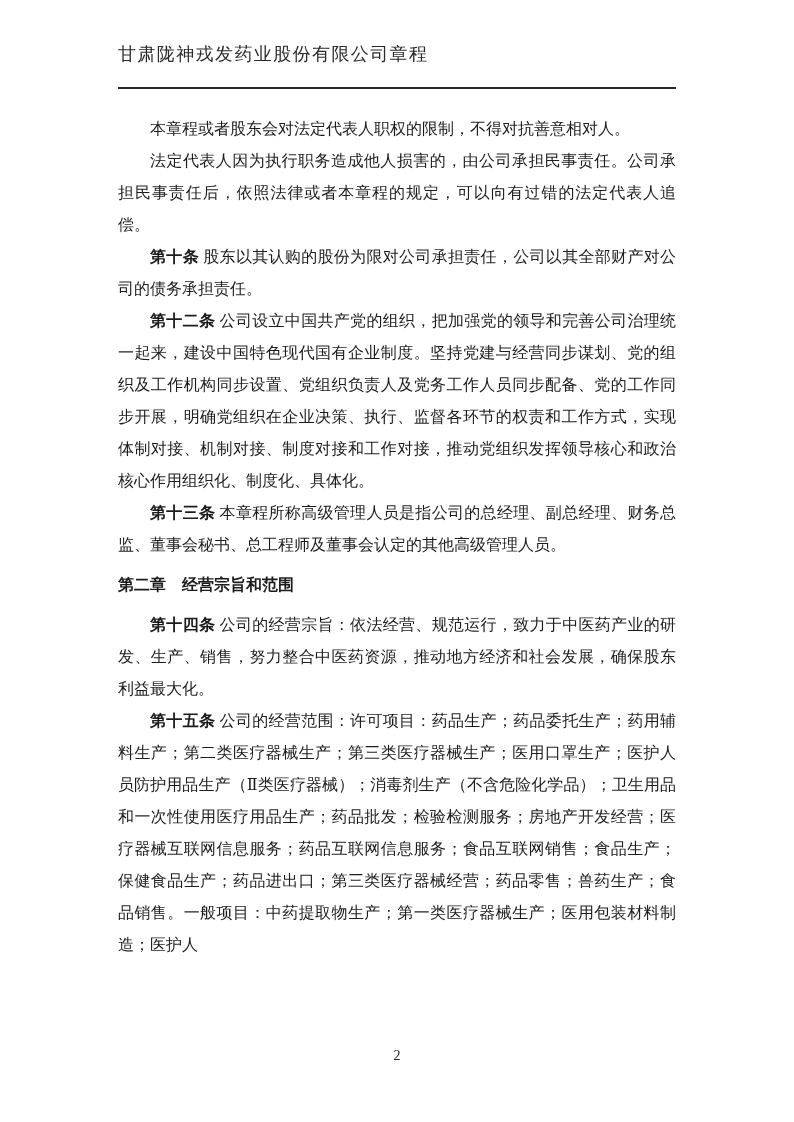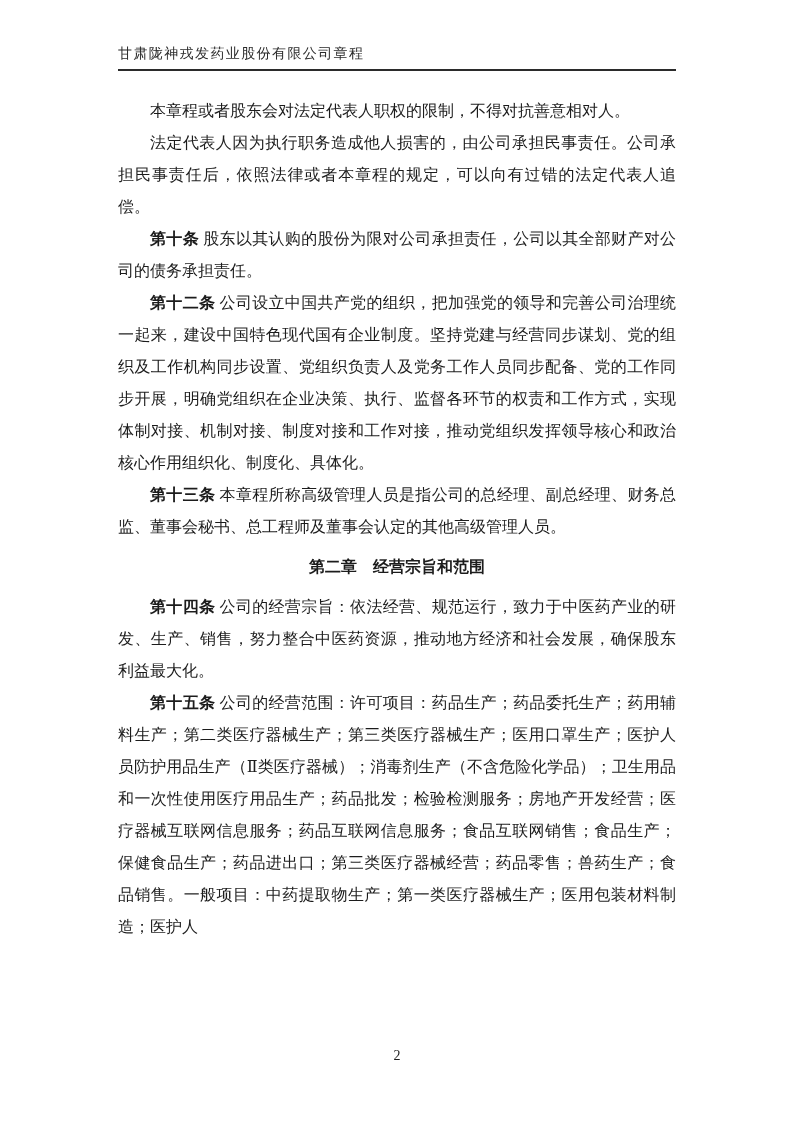--- a/index.html
+++ b/index.html
@@ -12,43 +12,43 @@
   }
   .page {
     position: relative;
     width: 794px; height: 1122px;
     padding: 0 118px;
     background: #ffffff;
     overflow: hidden;
   }
   .header { padding-top: 46px; }
   .header-title {
-    font-size: 14px;
+    font-size: 18px;
     letter-spacing: 1.4px;
     color: #2a2a2a;
-    padding-bottom: 7px;
+    padding-bottom: 25px;
     border-bottom: 2px solid #2b2b2b;
     line-height: 16px;
     font-family: Liberation Serif, serif;
   }
   .doc-body {
     margin-top: 24px;
     font-size: 16px;
     line-height: 32px;
     text-align: justify;
   }
   p.para {
     margin: 0;
     text-indent: 2em;
   }
   p.para b.lead { font-weight: bold; }
   p.chapter {
     margin: 8px 0;
     text-indent: 0;
-    text-align: center;
+    text-align: left;
     font-weight: bold;
   }
   .footer {
     position: absolute;
     left: 0; bottom: 58px;
     width: 100%;
     text-align: center;
     font-size: 14px;
     color: #1c1c1c;
   }

